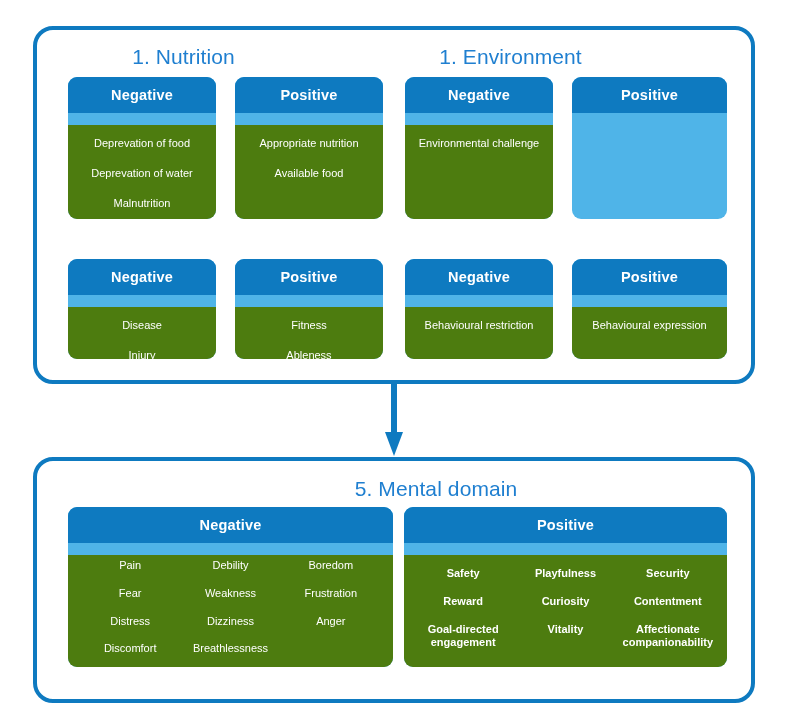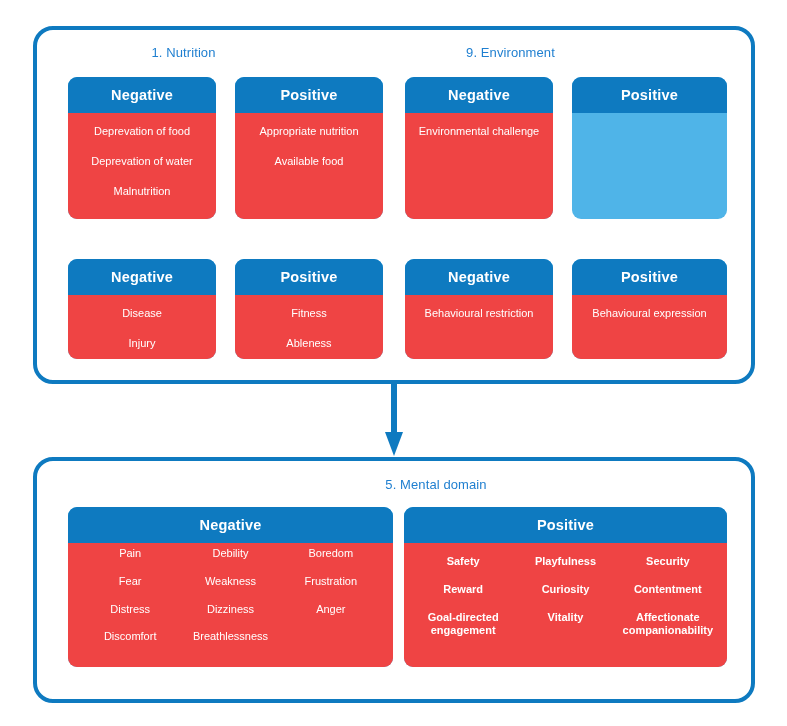--- a/index.html
+++ b/index.html
@@ -38,21 +38,21 @@
     left: 33px;
     top: 457px;
     width: 722px;
     height: 246px;
   }
 
   
   .section-title {
     position: absolute;
     color: #1f7fd0;
-    font-size: 13px;
+    font-size: 21px;
     font-weight: 400;
     letter-spacing: 0.1px;
     white-space: nowrap;
     text-align: center;
   }
 
   
   .card {
     position: absolute;
     box-sizing: border-box;
@@ -65,26 +65,27 @@
     background: #0e7ac0;
     color: #ffffff;
     font-size: 14.5px;
     font-weight: bold;
     display: flex;
     align-items: center;
     justify-content: center;
     letter-spacing: 0.2px;
   }
   .card-body {
-    background: #ef4444;
+    background: #4d7c0f;
     color: #ffffff;
     font-size: 11px;
     padding: 12px 8px 10px 8px;
     box-sizing: border-box;
     height: calc(100% - 36px);
+    margin-top: 12px;
   }
 
   
   .item-list {
     display: flex;
     flex-direction: column;
     align-items: center;
     gap: 16px;
   }
   .item {
@@ -116,21 +117,21 @@
   }
 </style>
 </head>
 <body>
 
 <div class="page">
 
   <div class="panel" id="panel-physical">
 
     <div class="section-title" style="left:39px; top:15px; width:215px;">1. Nutrition</div>
-    <div class="section-title" style="left:366px; top:15px; width:215px;">9. Environment</div>
+    <div class="section-title" style="left:366px; top:15px; width:215px;">1. Environment</div>
 
     <div class="card" style="left:31px; top:47px; width:148px; height:142px;">
       <div class="card-header">Negative</div>
       <div class="card-body">
         <div class="item-list">
           <div class="item">Deprevation of food</div>
           <div class="item">Deprevation of water</div>
           <div class="item">Malnutrition</div>
         </div>
       </div>

